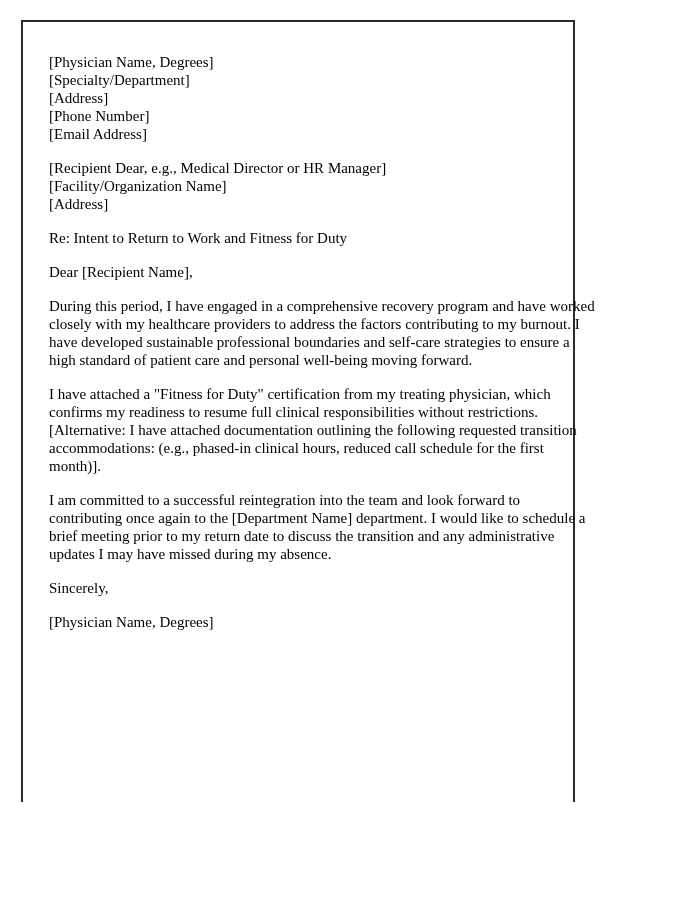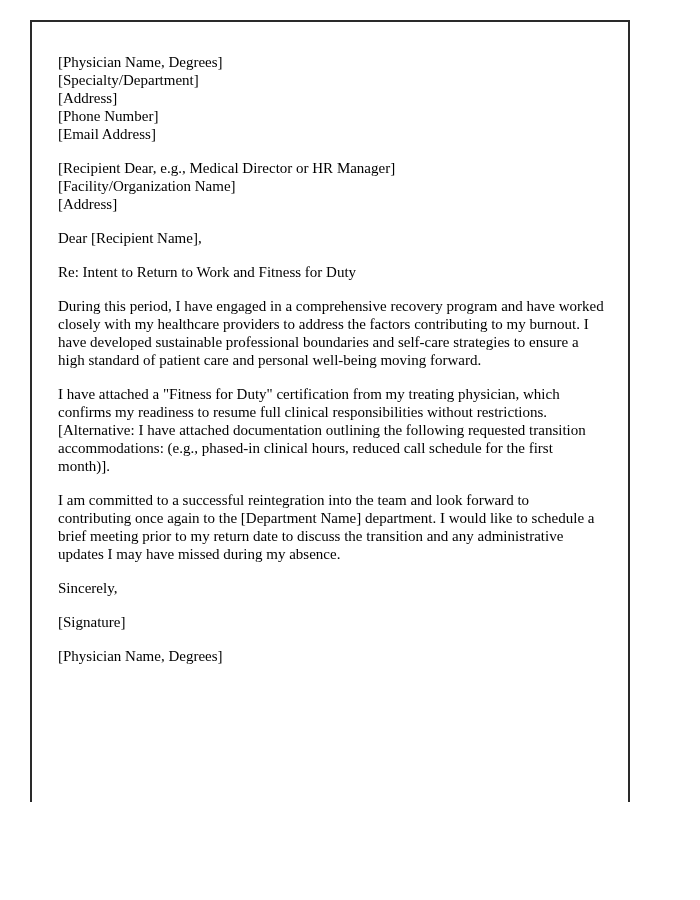--- a/index.html
+++ b/index.html
@@ -9,23 +9,23 @@
   body {
     width: 700px;
     height: 900px;
     background: #ffffff;
     font-family: "Liberation Serif", "DejaVu Serif", serif;
     position: relative;
     overflow: hidden;
   }
   .letter-box {
     position: absolute;
-    left: 30px;
+    left: 21px;
     top: 20px;
-    width: 600px;
+    width: 554px;
     height: 782px;
     box-sizing: border-box;
     border: 2px solid #2a2a2a;
     border-bottom: none;
     padding: 31px 6px 0 26px;
     color: #000000;
     font-size: 15px;
     line-height: 18px;
     background: #ffffff;
   }
@@ -39,31 +39,30 @@
 
 <div class="letter-box">
   <p>[Physician Name, Degrees]
 [Specialty/Department]
 [Address]
 [Phone Number]
 [Email Address]</p>
   <p>[Recipient Dear, e.g., Medical Director or HR Manager]
 [Facility/Organization Name]
 [Address]</p>
+  <p>Re: Intent to Return to Work and Fitness for Duty</p>
   <p>Dear [Recipient Name],</p>
-  <p>Re: Intent to Return to Work and Fitness for Duty</p>
   <p>During this period, I have engaged in a comprehensive recovery program and have worked
 closely with my healthcare providers to address the factors contributing to my burnout. I
 have developed sustainable professional boundaries and self-care strategies to ensure a
 high standard of patient care and personal well-being moving forward.</p>
   <p>I have attached a "Fitness for Duty" certification from my treating physician, which
 confirms my readiness to resume full clinical responsibilities without restrictions.
 [Alternative: I have attached documentation outlining the following requested transition
 accommodations: (e.g., phased-in clinical hours, reduced call schedule for the first
 month)].</p>
   <p>I am committed to a successful reintegration into the team and look forward to
 contributing once again to the [Department Name] department. I would like to schedule a
 brief meeting prior to my return date to discuss the transition and any administrative
 updates I may have missed during my absence.</p>
   <p>Sincerely,</p>
-  <p>[Signature]</p>
   <p>[Physician Name, Degrees]</p>
 </div>
 
 </body></html>

